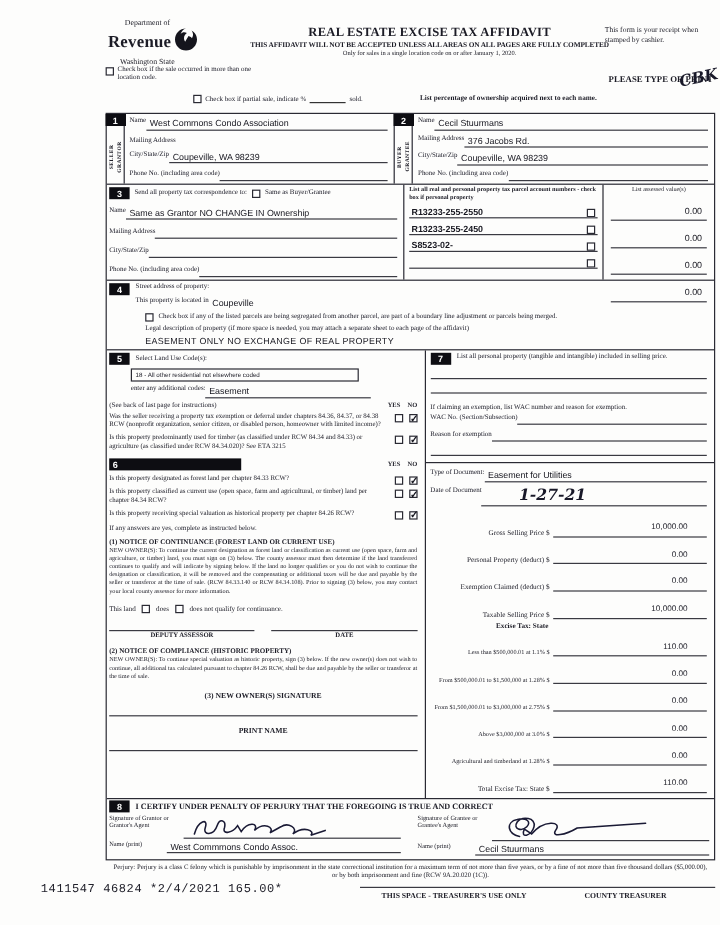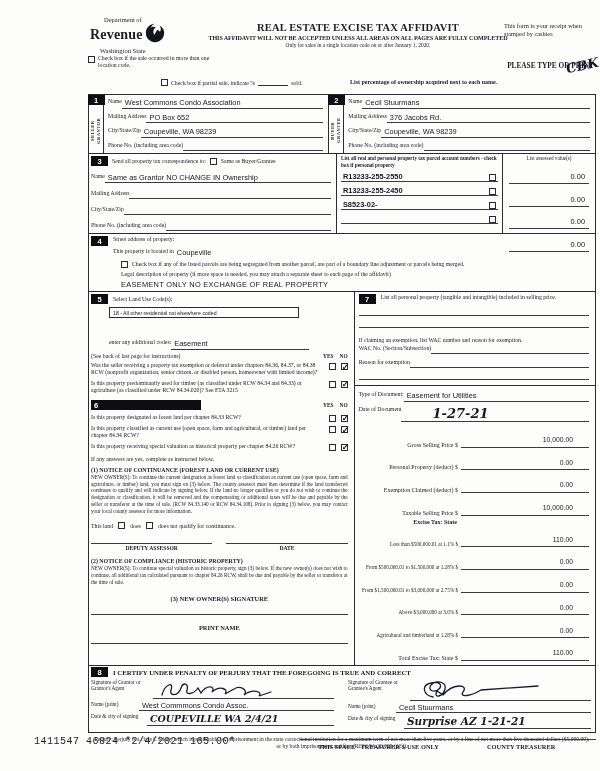--- a/index.html
+++ b/index.html
@@ -161,23 +161,20 @@
           </div>
           <div class="fields">
             <div class="fl">
                 <span class="lbl">Name</span>
               <span class="fill">
                   <span class="val">West Commons Condo Association</span>
                 </span>
               </div>
             <div class="fl">
                 <span class="lbl">Mailing Address</span>
-              <span class="fill">
-                  <span class="val">PO Box 652</span>
-                </span>
               </div>
             <div class="fl">
                 <span class="lbl">City/State/Zip</span>
               <span class="fill">
                   <span class="val">Coupeville, WA 98239</span>
                 </span>
               </div>
             <div class="fl">
                 <span class="lbl">Phone No. (including area code)</span>
               <span class="fill">
@@ -303,21 +300,21 @@
       </div>
 
       <div class="rowD">
         <div class="colL">
 
           <div class="s5head">
             <span class="badge">5</span>
             <span class="lbl">Select Land Use Code(s):</span>
           </div>
           <div class="lubox">18 - All other residential not elsewhere coded</div>
-          <div class="fl" style="margin-left:18px; margin-top:21px; width:200px">
+          <div class="fl" style="margin-left:18px; margin-top:3px; width:200px">
             <span class="lbl">enter any additional codes:</span>
             <span class="fill">
                 <span class="val">Easement</span>
               </span>
           </div>
           <div class="seehd">
             <span class="lbl">(See back of last page for instructions)</span>
             <span class="ynh">
                 <span>YES</span>
                 <span>NO</span>
@@ -484,46 +481,34 @@
                     <path d="M6,16 C9,5 18,2 15,11 C13,17 22,18 25,9 C27,3 33,4 31,11 C29,17 38,15 42,9 L45,14 C51,5 60,7 56,13 C64,6 73,10 69,15 L78,10 C84,6 93,11 88,16 C97,9 107,13 103,17 L115,13" fill="none" stroke="#1a1a35" stroke-width="1.3" stroke-linecap="round"></path>
                   </svg>
               </span>
               </div>
             <div class="fl">
                 <span class="siglabel" style="width:48px">Name (print)</span>
               <span class="fill">
                   <span class="val">West Commmons Condo Assoc.</span>
                 </span>
               </div>
-            <div class="fl">
-                <span class="siglabel" style="width:56px">Date &amp; city of signing</span>
-              <span class="fill">
-                  <span class="hand" style="font-size:9.5px; white-space:nowrap">COUPEVILLE  WA  2/4/21</span>
-                </span>
-              </div>
           </div>
           <div class="sighalf">
             <div class="fl">
                 <span class="siglabel">Signature of Grantee or Grantee's Agent</span>
               <span class="fill">
                 <svg class="sig-svg" width="130" height="24" viewBox="0 0 130 24">
                     <path d="M20,18 C10,16 8,6 18,4 C26,2 30,6 26,10 C22,14 14,12 18,6 C22,1 34,2 32,10 C30,18 20,20 24,12 L30,16 C40,4 56,5 50,13 C46,19 58,17 68,11 L125,7" fill="none" stroke="#1a1a35" stroke-width="1.3" stroke-linecap="round"></path>
                   </svg>
               </span>
               </div>
             <div class="fl">
                 <span class="siglabel" style="width:48px">Name (print)</span>
               <span class="fill">
                   <span class="val">Cecil Stuurmans</span>
-                </span>
-              </div>
-            <div class="fl">
-                <span class="siglabel" style="width:56px">Date &amp; city of signing</span>
-              <span class="fill">
-                  <span class="hand" style="font-size:10.5px; white-space:nowrap">Surprise AZ    1-21-21</span>
                 </span>
               </div>
           </div>
         </div>
       </div>
     </div>
 
     <div class="perjury">Perjury: Perjury is a class C felony which is punishable by imprisonment in the state correctional institution for a maximum term of not more than five years, or by a fine of not more than five thousand dollars ($5,000.00), or by both imprisonment and fine (RCW 9A.20.020 (1C)).</div>
   </div>
 

